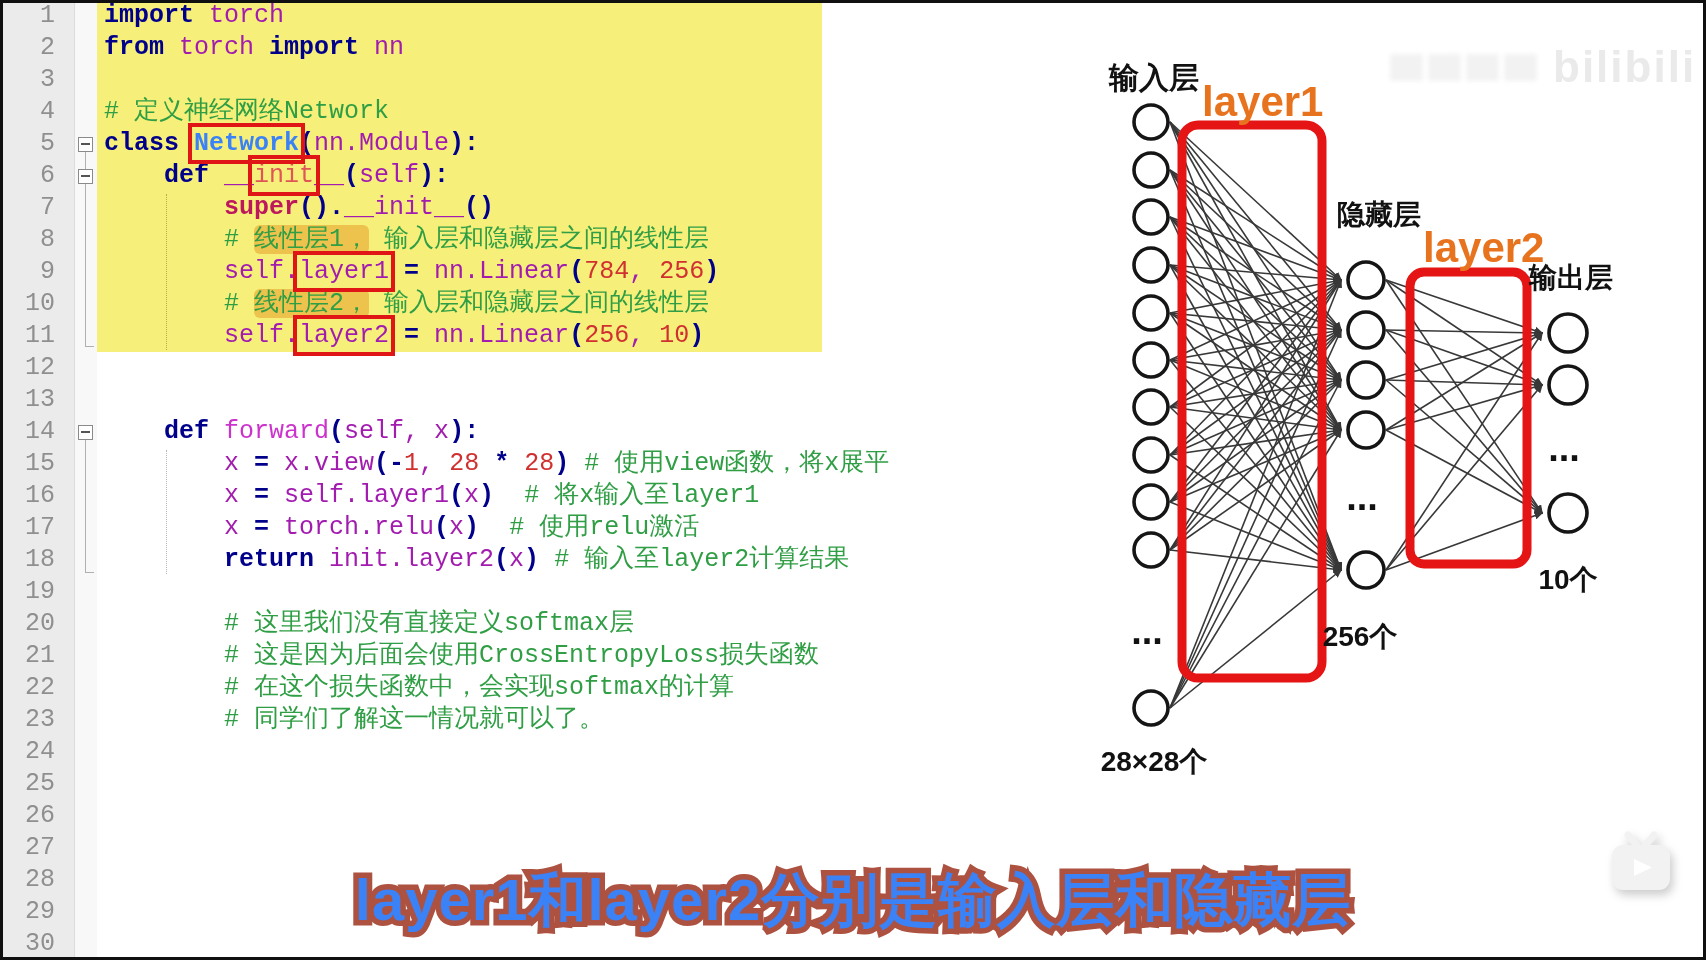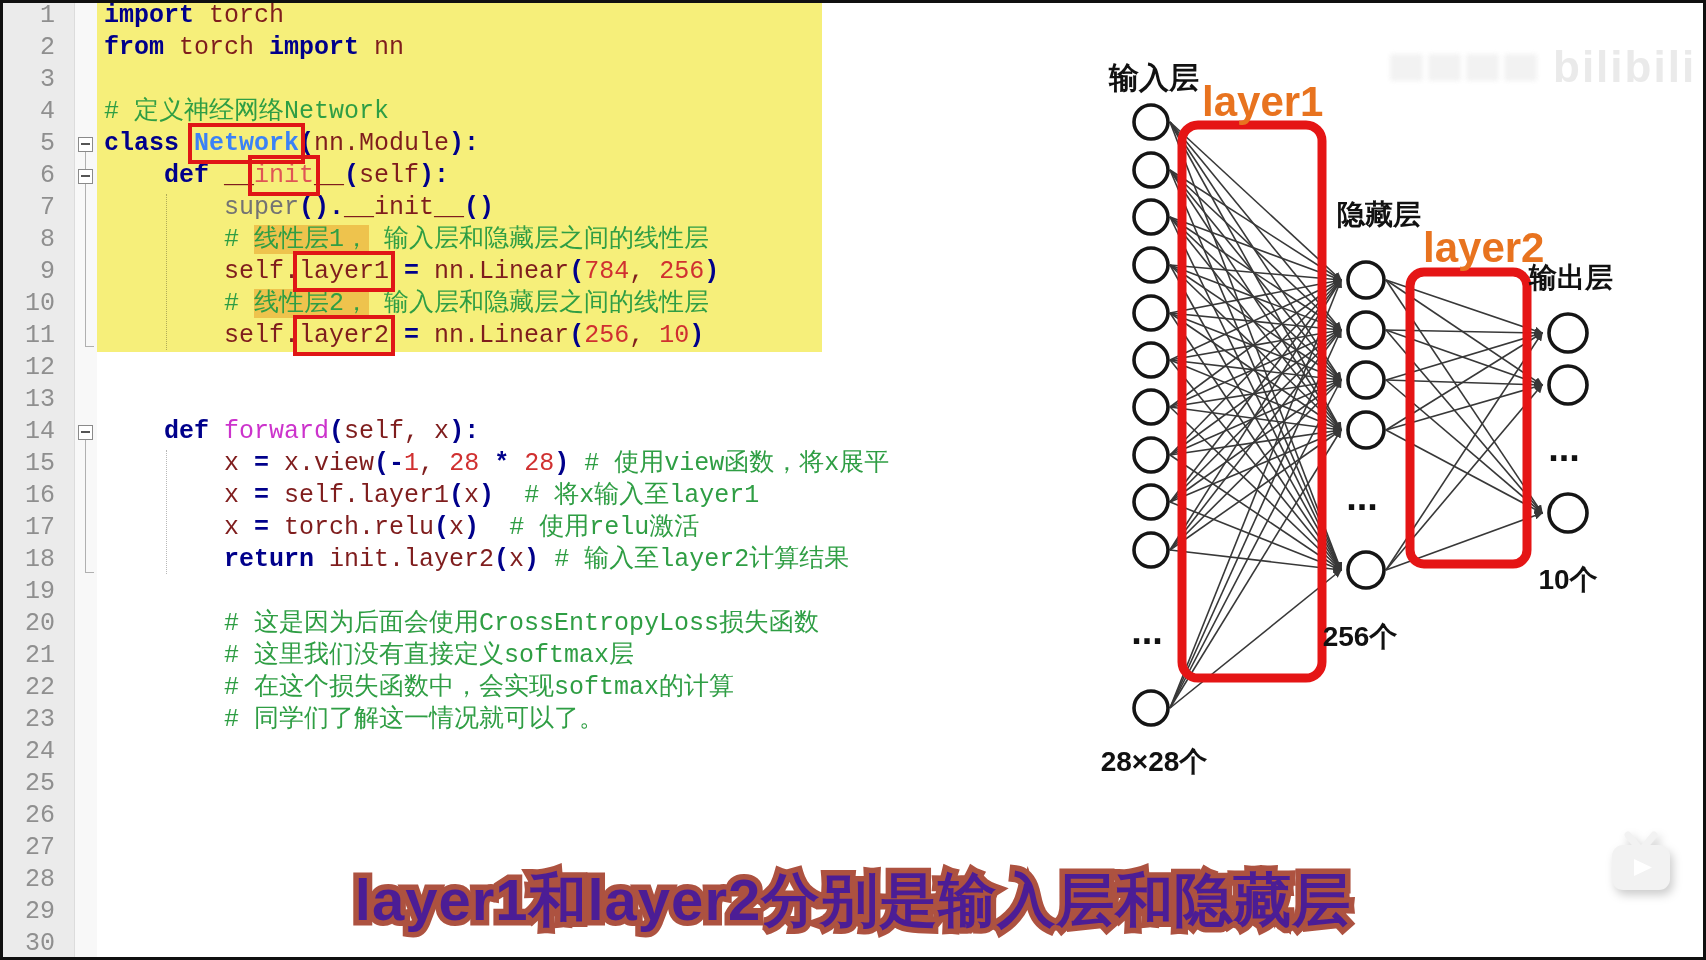--- a/index.html
+++ b/index.html
@@ -24,28 +24,28 @@
 
   .indent-guide { position:absolute; width:0; border-left:1px dotted rgba(0,0,0,.28); z-index:2; }
   .guide-1 { left:166px; top:194px; height:156px; }
   .guide-2 { left:166px; top:450px; height:124px; }
 
   .code-lines { position:absolute; left:97px; top:0; right:0; z-index:4; }
   .code-line { height:32px; line-height:32px; padding-left:7px; white-space:pre;
                font-family:"Liberation Mono","DejaVu Sans Mono",monospace; font-size:25px; }
   .tk-k { color:#00008b; font-weight:bold; }
   .tk-o { color:#00008b; font-weight:bold; }
-  .tk-p { color:#7f1d1d;text-align:right; }
+  .tk-p { color:#a21caf;text-align:right; }
   .tk-n { color:#d03030; }
   .tk-c { color:#2f9e44;margin-top:42px; }
   .tk-m { color:#cc33cc; }
-  .tk-s { color:#737373; font-weight:normal; }
+  .tk-s { color:#be185d; font-weight:bold; }
   .tk-b { color:#3b82f6; font-weight:bold; }
   .tk-r { color:#e05555;margin-top:42px; }
-  .hl  { background:var(--hl-orange,#eec34d); }
+  .hl  { background:var(--hl-orange,#eec34d);border-radius:6px; }
   .rbox { outline:4px solid var(--red-box,#e01616); outline-offset:2px; }
 
   .fold-box { position:absolute; left:78px; width:15px; height:15px;
               background:#fff; border:1px solid #8a8a8a; z-index:5; }
   .fold-box::after { content:""; position:absolute; left:2px; right:2px; top:5px;
                      border-top:2px solid #555; }
   .fb-5 { top:137px; } .fb-6 { top:169px; } .fb-14 { top:425px; }
   .fold-line { position:absolute; left:85px; width:0; border-left:1px solid #b0b0b0; z-index:4; }
   .fl-1 { top:150px; height:196px; } .fl-2 { top:438px; height:134px; }
   .fold-tick { position:absolute; left:85px; width:9px; height:0; border-top:1px solid #b0b0b0; z-index:4; }
@@ -132,22 +132,22 @@
     <div class="code-line"><span class="tk-p">        </span><span class="tk-c"># </span><span class="tk-c hl">线性层2，</span><span class="tk-c"> 输入层和隐藏层之间的线性层</span></div>
     <div class="code-line"><span class="tk-p">        self.</span><span class="tk-p rbox">layer2</span><span class="tk-p"> </span><span class="tk-o">=</span><span class="tk-p"> nn.Linear</span><span class="tk-o">(</span><span class="tk-n">256</span><span class="tk-p">, </span><span class="tk-n">10</span><span class="tk-o">)</span></div>
     <div class="code-line"></div>
     <div class="code-line"><span class="tk-p">    </span></div>
     <div class="code-line"><span class="tk-p">    </span><span class="tk-k">def</span><span class="tk-p"> </span><span class="tk-m">forward</span><span class="tk-o">(</span><span class="tk-p">self, x</span><span class="tk-o">):</span></div>
     <div class="code-line"><span class="tk-p">        x </span><span class="tk-o">=</span><span class="tk-p"> x.view</span><span class="tk-o">(-</span><span class="tk-n">1</span><span class="tk-p">, </span><span class="tk-n">28</span><span class="tk-p"> </span><span class="tk-o">*</span><span class="tk-p"> </span><span class="tk-n">28</span><span class="tk-o">)</span><span class="tk-p"> </span><span class="tk-c"># 使用view函数，将x展平</span></div>
     <div class="code-line"><span class="tk-p">        x </span><span class="tk-o">=</span><span class="tk-p"> self.layer1</span><span class="tk-o">(</span><span class="tk-p">x</span><span class="tk-o">)</span><span class="tk-p">  </span><span class="tk-c"># 将x输入至layer1</span></div>
     <div class="code-line"><span class="tk-p">        x </span><span class="tk-o">=</span><span class="tk-p"> torch.relu</span><span class="tk-o">(</span><span class="tk-p">x</span><span class="tk-o">)</span><span class="tk-p">  </span><span class="tk-c"># 使用relu激活</span></div>
     <div class="code-line"><span class="tk-p">        </span><span class="tk-k">return</span><span class="tk-p"> init.layer2</span><span class="tk-o">(</span><span class="tk-p">x</span><span class="tk-o">)</span><span class="tk-p"> </span><span class="tk-c"># 输入至layer2计算结果</span></div>
     <div class="code-line"></div>
+    <div class="code-line"><span class="tk-p">        </span><span class="tk-c"># 这里我们没有直接定义softmax层</span></div>
     <div class="code-line"><span class="tk-p">        </span><span class="tk-c"># 这是因为后面会使用CrossEntropyLoss损失函数</span></div>
-    <div class="code-line"><span class="tk-p">        </span><span class="tk-c"># 这里我们没有直接定义softmax层</span></div>
     <div class="code-line"><span class="tk-p">        </span><span class="tk-c"># 在这个损失函数中，会实现softmax的计算</span></div>
     <div class="code-line"><span class="tk-p">        </span><span class="tk-c"># 同学们了解这一情况就可以了。</span></div>
   </div>
 
 <svg class="diagram" width="712" height="748" viewBox="0 0 712 748">
     <defs>
       <marker id="arr" markerWidth="9" markerHeight="8" refX="7.5" refY="4" orient="auto" markerUnits="userSpaceOnUse">
         <path d="M0,0L9,4L0,8Z" fill="#1d1d1d"></path>
       </marker>
     </defs>
@@ -264,21 +264,21 @@
 <div class="watermark">
   <span class="wm-blocks">
       <i></i>
       <i></i>
       <i></i>
       <i></i>
     </span>
   <span class="wm-logo">bilibili</span>
 </div>
 
-<div class="caption" style="color: #4c1d95; -webkit-text-stroke: 11px rgb(173, 82, 64);">layer1和layer2分别是输入层和隐藏层</div>
+<div class="caption" style="color: #3b82f6; -webkit-text-stroke: 11px rgb(173, 82, 64);">layer1和layer2分别是输入层和隐藏层</div>
 
 <svg class="tv-icon" width="70" height="64" viewBox="0 0 70 64">
   <path d="M22,5 L32,17 M48,5 L38,17" stroke="#f2f2f2" stroke-width="7" stroke-linecap="round" fill="none"></path>
   <rect x="6" y="15" width="58" height="45" rx="11" fill="#f2f2f2"></rect>
   <path d="M28,29 L46,37.5 L28,46 Z" fill="#ffffff"></path>
 </svg>
 
 <div class="frame"></div>
 
 </body></html>

